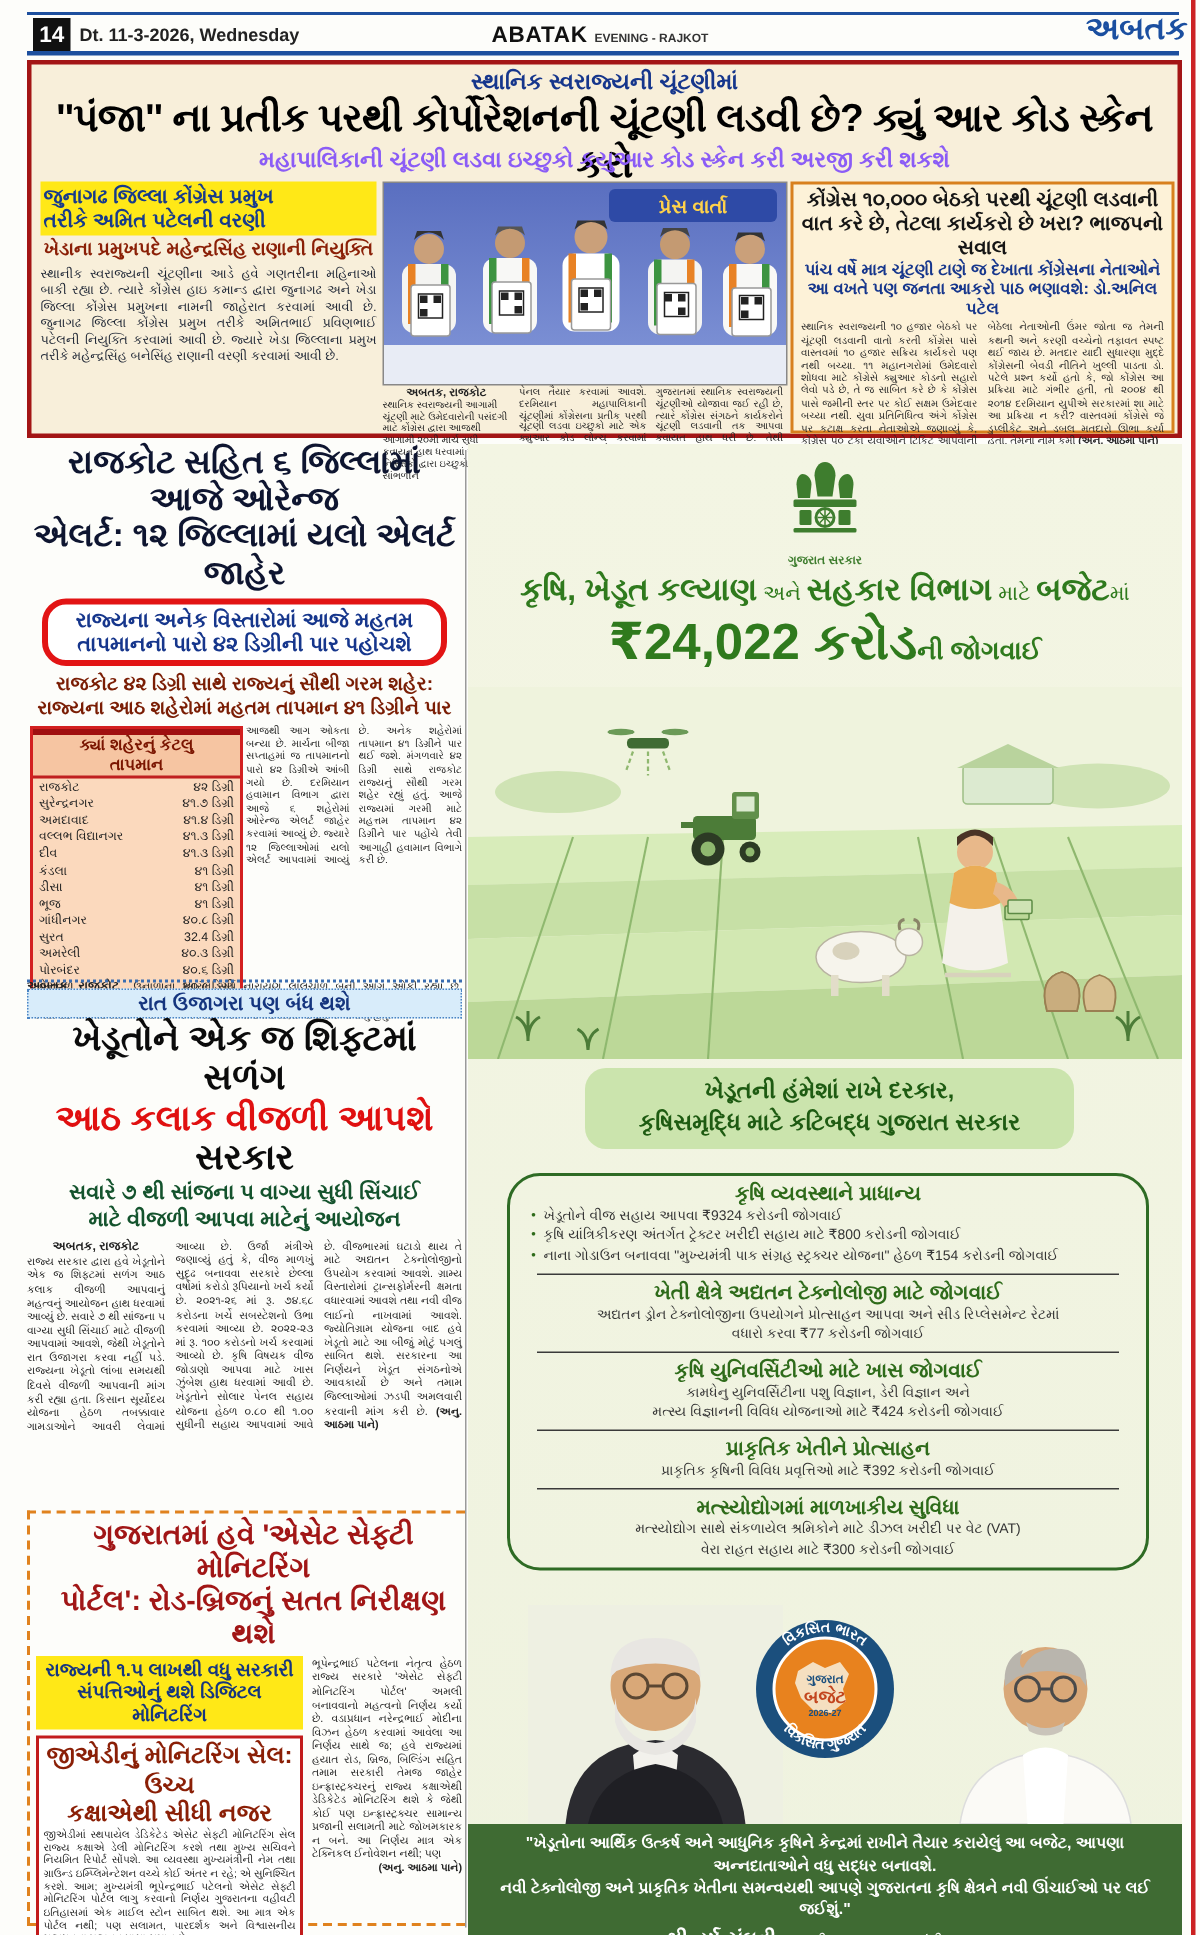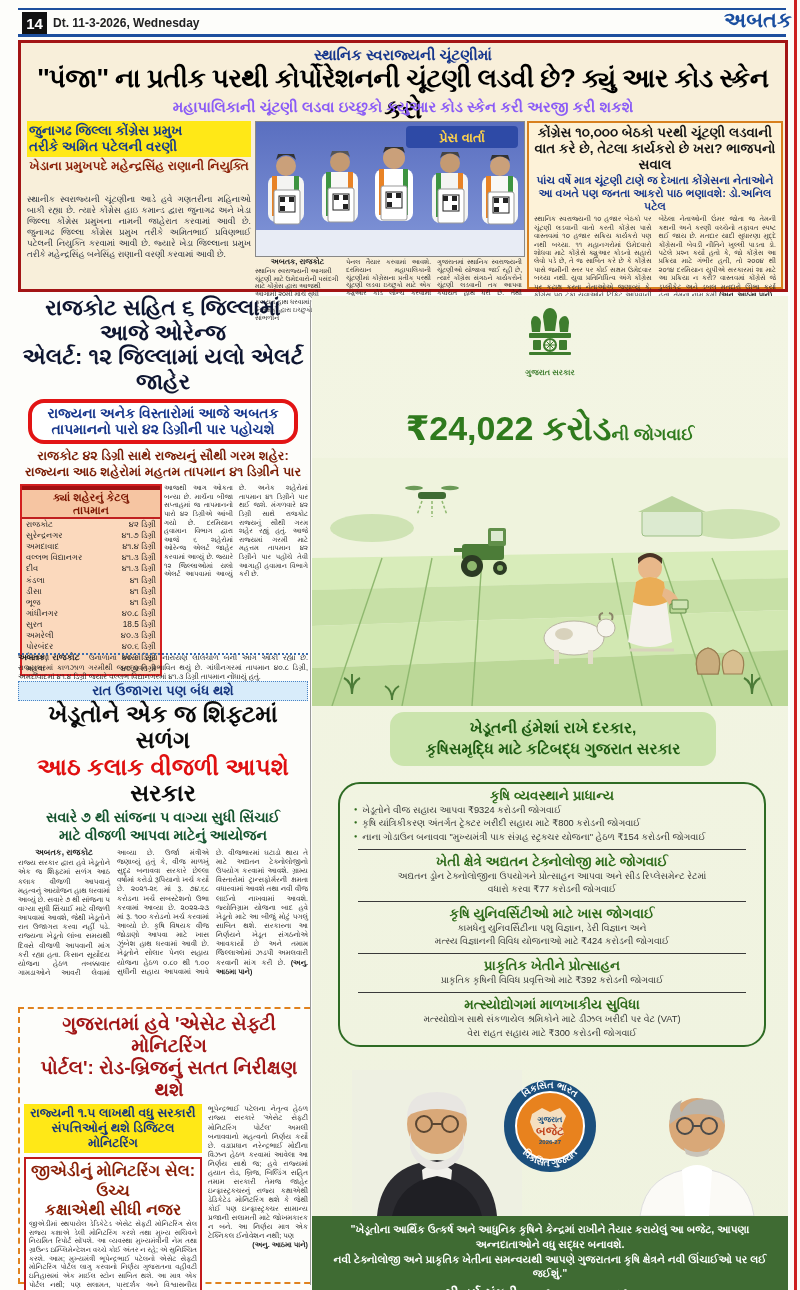--- a/index.html
+++ b/index.html
@@ -19,21 +19,21 @@
   #rightrule{background:#cc2222;width:3px;}
   
   #topbox{left:18px;top:40px;width:764px;height:246px;border:3px solid #a31515;background:#f8efda;}
   #topkicker{left:0;top:3px;width:100%;font-size:15px;font-weight:bold;color:#16368c;}
   #tophead{left:0;top:20px;width:100%;font-size:26px;font-weight:900;color:#000000;letter-spacing:-.5px;}
   #topsub{left:0;top:55px;width:100%;font-size:15px;font-weight:bold;color:#8b5cf6;}
   #tleft{left:6px;top:78px;width:224px;height:162px;}
   .ylw{background:#ffe817;color:#163a8c;font-weight:bold;font-size:13.5px;line-height:1.2;
        padding:2px 2px;}
   #tleft .maroon{color:#8a1f06;font-weight:bold;font-size:12.5px;line-height:1.2;text-align:center;margin-top:2px;}
-  #tleft .body{font-size:8.6px;line-height:1.28;color:#1c2433;margin-top:20px;}
+  #tleft .body{font-size:8.6px;line-height:1.28;color:#1c2433;margin-top:3px;}
   #tphoto{left:234px;top:78px;width:268px;height:134px;border:1px solid #888;}
   #tcols{left:234px;top:215px;width:268px;height:30px;font-size:6.6px;line-height:1.18;color:#222;}
   #tcols .c{float:left;width:85px;margin-right:6px;}
   #tcols .dl{text-align:center;font-weight:bold;font-size:7.6px;}
   #tright{left:506px;top:78px;width:252px;height:164px;border:2px solid #d8801e;background:#fdf2d8;}
   #tright .h{font-size:13.5px;font-weight:900;color:#151515;line-height:1.18;text-align:center;padding:2px 3px 0;}
   #tright .s{font-size:11px;font-weight:bold;color:#16368c;line-height:1.2;text-align:center;padding:1px 4px;}
   #tright .bd{font-size:6.9px;line-height:1.22;color:#262626;column-count:2;column-gap:7px;
               padding:1px 5px;text-align:justify;}
   
@@ -95,20 +95,24 @@
   #ad-quote .a2{font-size:10px;}
   #vert-div{background:#9a9a9a;width:1px;}
 </style>
 </head>
 <body>
 <div id="page">
 
 <div class="abs rule" style="left:18px;top:8px;width:768px;"></div>
 <div class="abs" id="pageno" style="left:22px;top:12px;">14</div>
 <div class="abs" id="date" style="left:53px;top:16px;">Dt. 11-3-2026, Wednesday</div>
+<div class="abs ctr" style="left:250px;top:15px;width:300px;">
+  <span id="mast">ABATAK</span>
+  <small id="mast-sub" style="font-size:8px;font-weight:bold;color:#333;">EVENING - RAJKOT</small>
+</div>
 <div class="abs" id="gujlogo" style="left:724px;top:8px;">અબતક</div>
 <div class="abs rule" style="left:18px;top:34px;width:768px;height:2.5px;"></div>
 <div class="abs" id="rightrule" style="left:794px;top:0;height:1290px;"></div>
 
 <div class="abs" id="topbox">
   <div class="abs ctr" id="topkicker">સ્થાનિક સ્વરાજ્યની ચૂંટણીમાં</div>
   <div class="abs ctr" id="tophead">''પંજા'' ના પ્રતીક પરથી કોર્પોરેશનની ચૂંટણી લડવી છે? ક્યું આર કોડ સ્કેન કરો</div>
   <div class="abs ctr" id="topsub">મહાપાલિકાની ચૂંટણી લડવા ઇચ્છુકો કયુઆર કોડ સ્કેન કરી અરજી કરી શકશે</div>
 
   <div class="abs" id="tleft">
@@ -216,21 +220,21 @@
     </div>
   </div>
 </div>
 
 <div class="abs lcol" style="top:296px;height:356px;">
   <div class="ctr" id="w-h">
     <span>રાજકોટ સહિત ૬ જિલ્લામાં આજે ઓરેન્જ</span><br>
     <span>એલર્ટ: ૧૨ જિલ્લામાં યલો એલર્ટ જાહેર</span>
   </div>
   <div class="ctr" id="w-box">
-    <span>રાજ્યના અનેક વિસ્તારોમાં આજે અબતક</span><br>
+    <span>રાજ્યના અનેક વિસ્તારોમાં આજે મહતમ</span><br>
     <span>તાપમાનનો પારો ૪૨ ડિગ્રીની પાર પહોચશે</span>
   </div>
   <div class="ctr" id="w-sub">રાજકોટ ૪૨ ડિગ્રી સાથે રાજ્યનું સૌથી ગરમ શહેર: રાજ્યના આઠ શહેરોમાં મહતમ તાપમાન ૪૧ ડિગ્રીને પાર</div>
 
   <div style="position:relative;height:206px;margin-top:4px;">
     <div class="abs" id="w-table">
       <div style="height:4px;background:#a01010;"></div>
       <div class="tt">
         <span>ક્યાં શહેરનું કેટલુ</span><br>
         <span>તાપમાન</span>
@@ -266,21 +270,21 @@
       <div class="row">
             <span>ભૂજ</span>
             <span>૪૧ ડિગ્રી</span>
           </div>
       <div class="row">
             <span>ગાંધીનગર</span>
             <span>૪૦.૮ ડિગ્રી</span>
           </div>
       <div class="row">
             <span>સુરત</span>
-            <span>18.5 ડિગ્રી</span>
+            <span>32.4 ડિગ્રી</span>
           </div>
       <div class="row">
             <span>અમરેલી</span>
             <span>૪૦.૩ ડિગ્રી</span>
           </div>
       <div class="row">
             <span>પોરબંદર</span>
             <span>૪૦.૬ ડિગ્રી</span>
           </div>
       <div class="row">
@@ -295,21 +299,21 @@
     <div class="abs" id="w-bodyA">આજથી આગ ઓકતા બન્યા છે. માર્ચના બીજા સપ્તાહમાં જ તાપમાનનો પારો ૪૨ ડિગ્રીએ આંબી ગયો છે. દરમિયાન હવામાન વિભાગ દ્વારા આજે ૬ શહેરોમાં ઓરેન્જ એલર્ટ જાહેર કરવામાં આવ્યું છે. જ્યારે ૧૨ જિલ્લાઓમાં યલો એલર્ટ આપવામાં આવ્યું છે. અનેક શહેરોમાં તાપમાન ૪૧ ડિગ્રીને પાર થઈ જશે. મંગળવારે ૪૨ ડિગ્રી સાથે રાજકોટ રાજ્યનું સૌથી ગરમ શહેર રહ્યું હતું. આજે રાજ્યમાં ગરમી માટે મહત્તમ તાપમાન ૪૨ ડિગ્રીને પાર પહોંચે તેવી આગાહી હવામાન વિભાગે કરી છે.</div>
     <div class="abs" id="w-bodyB">
       <span class="b" style="font-size:8.4px;">અબતક, રાજકોટ</span>&nbsp;
       <span>ઉનાળાના આરંભે સૂર્ય નારાયણ લાલચોળ બની આગ ઓકી રહ્યા છે. રાજ્યભરમાં કાળઝાળ ગરમીથી જનજીવન પ્રભાવિત થયું છે. ગાંધીનગરમાં તાપમાન ૪૦.૮ ડિગ્રી, અમદાવાદમાં ૪૧.૪ ડિગ્રી જ્યારે વલ્લભ વિદ્યાનગરમાં ૪૧.૩ ડિગ્રી તાપમાન નોંધાયું હતું.</span>
     </div>
   </div>
 </div>
 
 <div class="abs dotline" style="left:18px;top:653px;width:290px;"></div>
 
-<div class="abs lcol" style="top:681px;height:342px;">
+<div class="abs lcol" style="top:659px;height:342px;">
   <div id="p-kick">રાત ઉજાગરા પણ બંધ થશે</div>
   <div class="ctr" id="p-h">
     <span>ખેડૂતોને એક જ શિફ્ટમાં સળંગ</span><br>
     <span class="red">આઠ કલાક વીજળી આપશે</span><span> સરકાર</span>
   </div>
   <div class="ctr" id="p-sub">
     <span>સવારે ૭ થી સાંજના પ વાગ્યા સુધી સિંચાઈ</span><br>
     <span>માટે વીજળી આપવા માટેનું આયોજન</span>
   </div>
   <div id="p-body">
@@ -363,20 +367,23 @@
         <circle cx="27" cy="41" r="6" fill="none" stroke="#3e7d2e" stroke-width="2"></circle>
         <path d="M27 36 v10 M22 41 h10 M23.5 37.5 l7 7 M30.5 37.5 l-7 7" stroke="#3e7d2e" stroke-width="1"></path>
         <rect x="10" y="36" width="8" height="10" rx="1"></rect>
         <rect x="36" y="36" width="8" height="10" rx="1"></rect>
         <rect x="6" y="48" width="42" height="3" rx="1"></rect>
       </g>
     </svg>
     <div class="govt">ગુજરાત સરકાર</div>
   </div>
 
+  <div class="abs ctr" id="ad-line1" style="left:0;top:86px;width:476px;">
+    <span class="big">કૃષિ, ખેડૂત કલ્યાણ</span><span> અને </span><span class="big">સહકાર વિભાગ</span><span> માટે </span><span class="big">બજેટ</span><span>માં</span>
+  </div>
   <div class="abs ctr" id="ad-amt" style="left:0;top:112px;width:476px;">
     <span class="n">₹24,022 કરોડ</span><span class="s">ની જોગવાઈ</span>
   </div>
 
   <div class="abs" style="left:0;top:162px;width:476px;height:248px;">
     <svg width="476" height="248" viewBox="0 0 476 248">
       <rect width="476" height="248" fill="#eff3dd"></rect>
       <ellipse cx="60" cy="70" rx="42" ry="14" fill="#cfe3b4"></ellipse>
       <ellipse cx="420" cy="66" rx="48" ry="15" fill="#cfe3b4"></ellipse>
       <rect x="330" y="52" width="60" height="26" rx="3" fill="#dcead0" stroke="#9dbf85"></rect>

